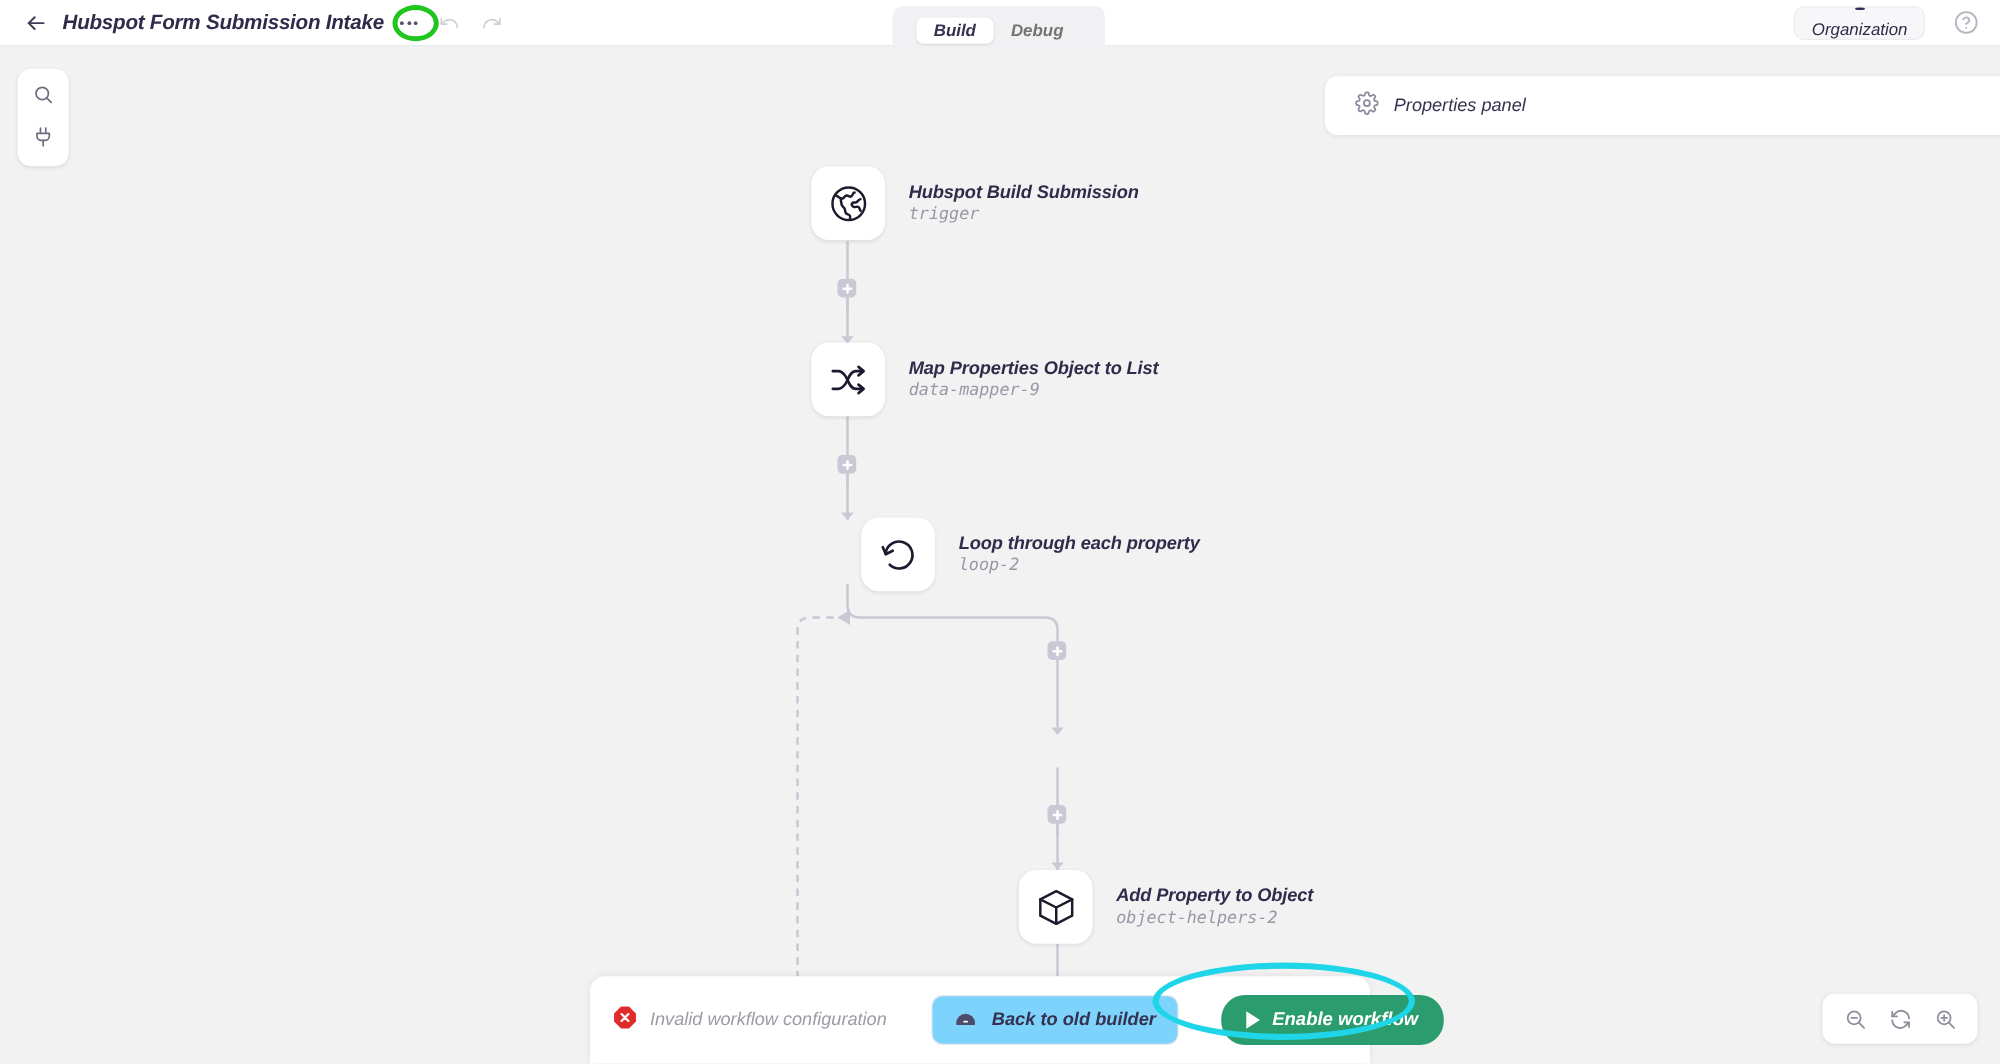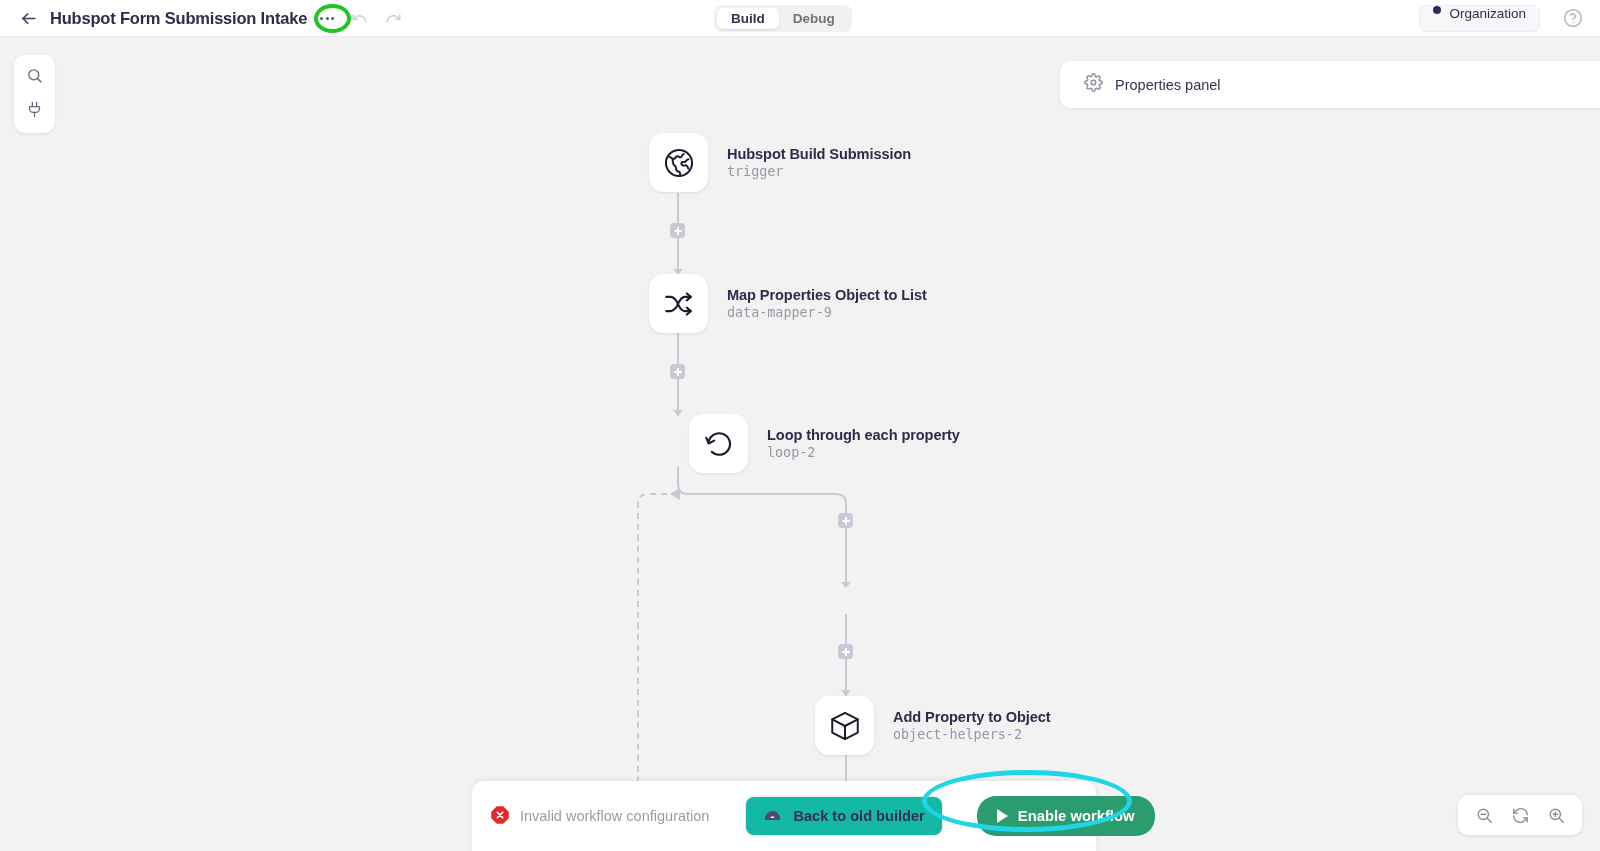--- a/index.html
+++ b/index.html
@@ -2,21 +2,21 @@
 <html><head>
 <meta charset="utf-8">
 <style>
   * { box-sizing: border-box; margin: 0; padding: 0; }
   html, body {
     width: 1600px; height: 851px;
     font-family: "Liberation Sans", sans-serif;
     background: #f2f2f3;
     overflow: hidden;
   }
-  .app { position: relative; width: 1500px; height: 851px; }
+  .app { position: relative; width: 1500px; height: 851px; font-style: italic; }
 
   
   .topbar {
     position: absolute; left: 0; top: 0; width: 1600px; height: 37px;
     background: #ffffff;
     border-bottom: 1px solid #e9e9ec;
     display: flex; align-items: center;
     z-index: 40;
   }
   .back-arrow {
@@ -42,33 +42,33 @@
     pointer-events: none; z-index: 60;
   }
   .icon-btn-top {
     width: 26px; height: 26px; margin-left: 8px;
     display: flex; align-items: center; justify-content: center;
     color: #cfcfd6; cursor: pointer;
   }
   .seg {
     position: absolute; left: 714px; top: 5px;
     display: flex; align-items: center;
-    background: #f1f1f4; border-radius: 8px; padding: 3px;
+    background: #f1f1f4; border-radius: 8px; padding: 19px;
     height: 27px;
   }
   .seg div {
     font-size: 13.5px; font-weight: 700; color: #737373;
     padding: 3px 14px; border-radius: 6px; cursor: pointer; line-height: 15px;
   }
   .seg div.active { background: #ffffff; color: #34324f; box-shadow: 0 1px 2px rgba(0,0,0,.10); }
   .org-btn {
     position: absolute; right: 60px; top: 5px; height: 27px;
-    display: flex; gap: 8px;
+    display: flex; align-items: center; gap: 8px;
     background: #f7f7f9; border: 1px solid #ececed; border-radius: 8px;
-    padding: 0 13px; cursor: pointer;
+    padding: 0 13px; cursor: pointer; flex-direction: column;
   }
   .org-dot { width: 8px; height: 8px; border-radius: 50%; background: #2e2c58; }
   .org-btn span { font-size: 13.5px; color: #2e2c4a; font-weight: 400; }
   .help-btn {
     position: absolute; right: 17px; top: 8px;
     width: 20px; height: 20px; color: #b6b5c0; cursor: pointer;
   }
 
   
   .canvas {
@@ -133,21 +133,21 @@
     position: absolute; left: 472px; top: 781px; width: 624px; height: 70px;
     background: #fff; border-radius: 12px 12px 0 0;
     box-shadow: 0 -1px 6px rgba(25,25,40,.07);
     display: flex; align-items: center; padding: 0 18px; gap: 32px;
     z-index: 30;
   }
   .err { display: flex; align-items: center; gap: 10px; }
   .err span { font-size: 14.5px; color: #9b9aa8; white-space: nowrap; }
   .old-builder {
     display: flex; align-items: center; gap: 11px;
-    background: #14b8a6; border: 1px solid #eaeaee; border-radius: 9px;
+    background: #7dd3fc; border: 1px solid #eaeaee; border-radius: 9px;
     height: 40px; padding: 0 17px; cursor: pointer; margin-left: 4px;
   }
   .old-builder span { font-size: 14.6px; font-weight: 700; color: #34324f; white-space: nowrap; }
   .enable-btn {
     display: flex; align-items: center; gap: 10px;
     background: #2b9c6d; border-radius: 19px; height: 40px;
     padding: 0 20px; cursor: pointer; margin-left: 2px;
   }
   .enable-btn span { font-size: 14.8px; font-weight: 700; color: #fff; white-space: nowrap; }
   .play { width: 0; height: 0; border-left: 11px solid #fff; border-top: 7px solid transparent; border-bottom: 7px solid transparent; }

